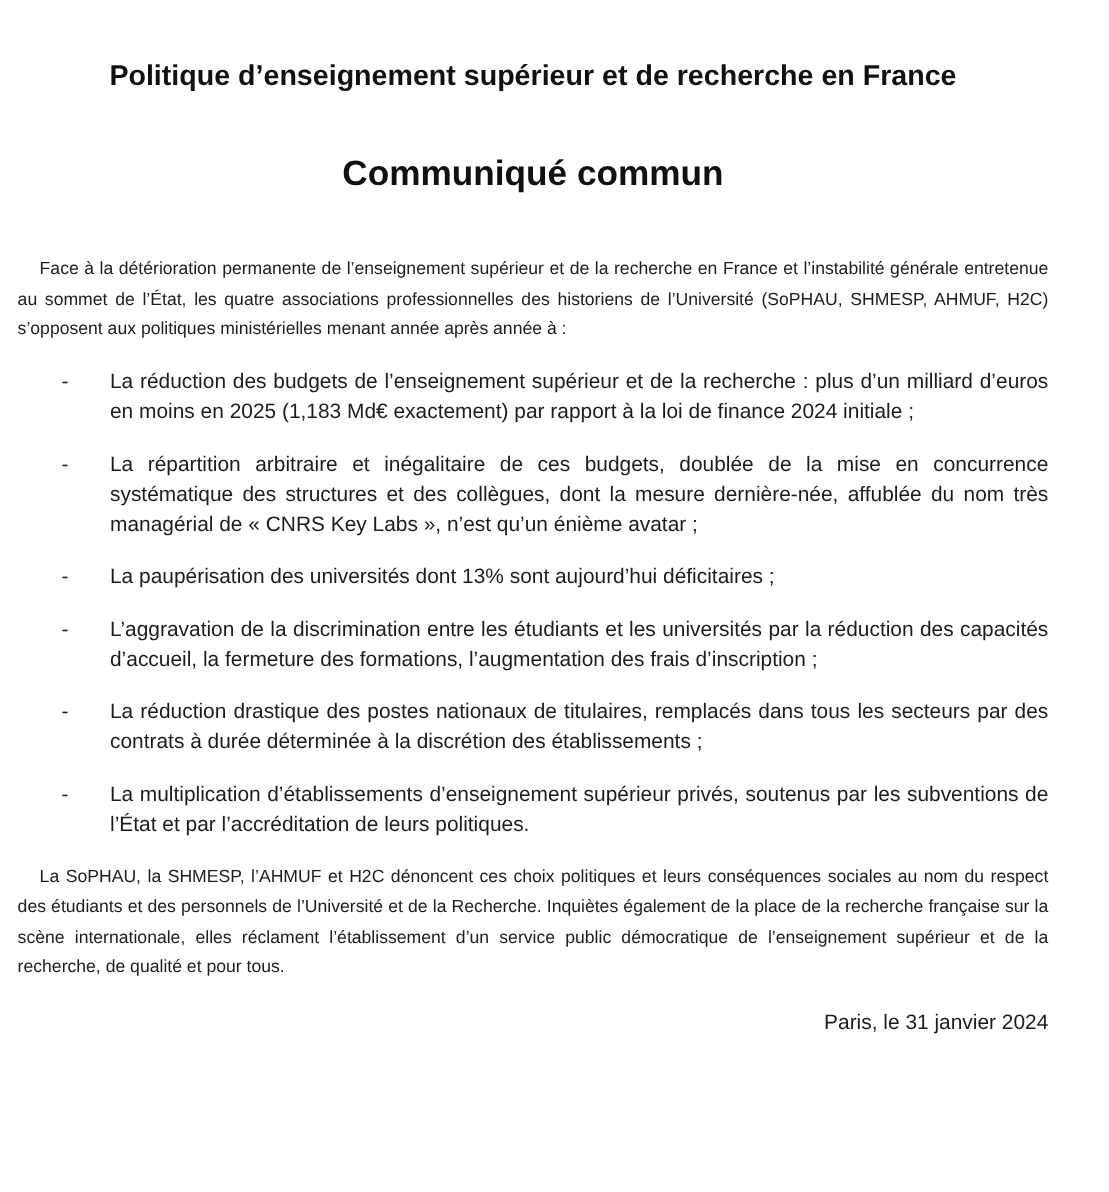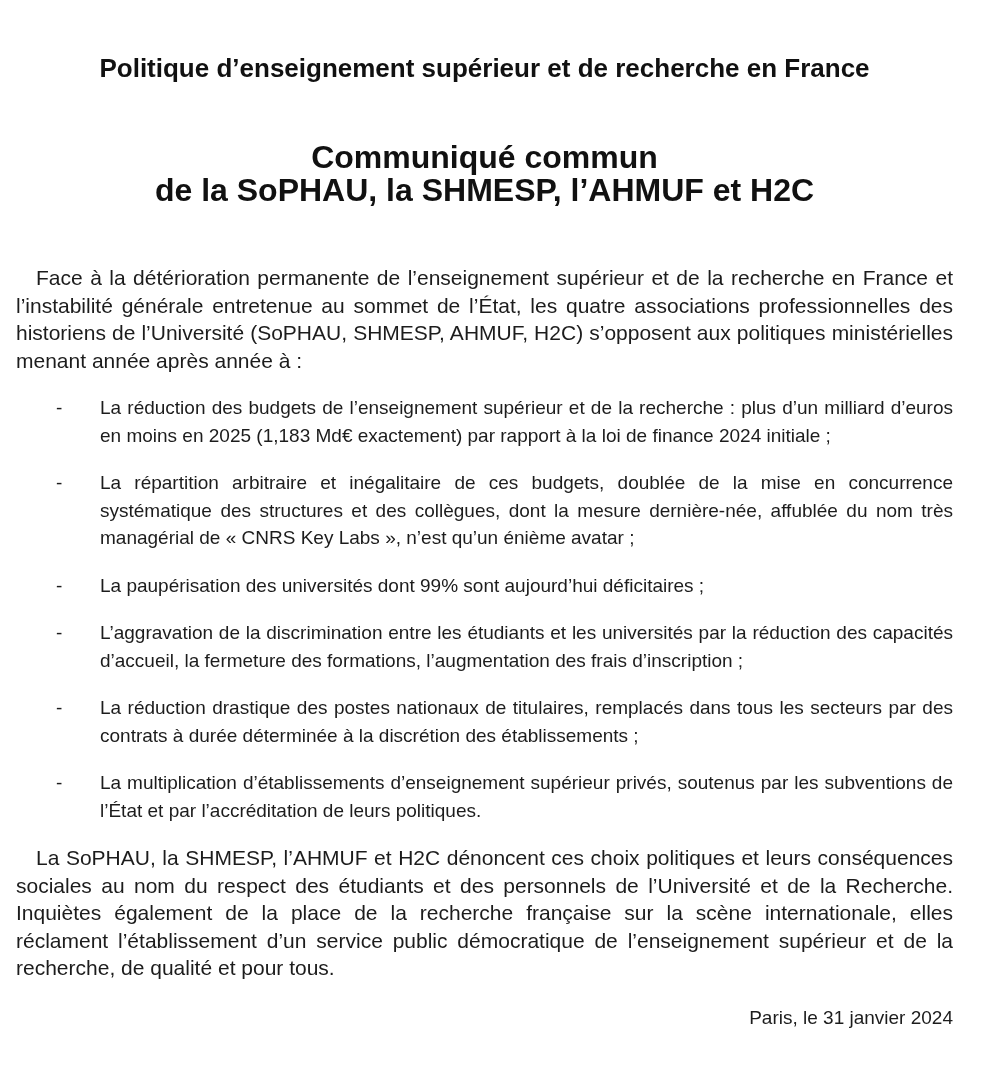--- a/index.html
+++ b/index.html
@@ -30,21 +30,21 @@
   .doc-subtitle {
     margin: 56px 0 0 0;
     font-size: 32px;
     line-height: 33px;
     font-weight: bold;
     text-align: center;
     color: #111111;
   }
   .para {
     margin: 0;
-    font-size: 21px;
+    font-size: 16px;
     line-height: 27.5px;
     text-align: justify;
     text-indent: 20px;
   }
   .intro-para { margin-top: 57px; }
   .closing-para { margin-top: 20px; }
   .bullet-list {
     margin: 0;
     padding: 0;
     list-style: none;
@@ -73,37 +73,36 @@
 </style>
 </head>
 <body>
 
 <div class="page">
 
   <h1 class="doc-title">Politique d’enseignement supérieur et de recherche en France</h1>
 
   <h2 class="doc-subtitle">
     <div>Communiqué commun</div>
-    <div>de la SoPHAU, la SHMESP, l’AHMUF et H2C</div>
   </h2>
 
   <p class="para intro-para">Face à la détérioration permanente de l’enseignement supérieur et de la recherche en France et l’instabilité générale entretenue au sommet de l’État, les quatre associations professionnelles des historiens de l’Université (SoPHAU, SHMESP, AHMUF, H2C) s’opposent aux politiques ministérielles menant année après année à :</p>
 
   <ul class="bullet-list">
     <li class="bullet-item">
       <span class="bullet-marker">-</span>
       <span class="bullet-text">La réduction des budgets de l’enseignement supérieur et de la recherche : plus d’un milliard d’euros en moins en 2025 (1,183 Md€ exactement) par rapport à la loi de finance 2024 initiale ;</span>
     </li>
     <li class="bullet-item">
       <span class="bullet-marker">-</span>
       <span class="bullet-text">La répartition arbitraire et inégalitaire de ces budgets, doublée de la mise en concurrence systématique des structures et des collègues, dont la mesure dernière-née, affublée du nom très managérial de « CNRS Key Labs », n’est qu’un énième avatar ;</span>
     </li>
     <li class="bullet-item">
       <span class="bullet-marker">-</span>
-      <span class="bullet-text">La paupérisation des universités dont 99% sont aujourd’hui déficitaires ;</span>
+      <span class="bullet-text">La paupérisation des universités dont 13% sont aujourd’hui déficitaires ;</span>
     </li>
     <li class="bullet-item">
       <span class="bullet-marker">-</span>
       <span class="bullet-text">L’aggravation de la discrimination entre les étudiants et les universités par la réduction des capacités d’accueil, la fermeture des formations, l’augmentation des frais d’inscription ;</span>
     </li>
     <li class="bullet-item">
       <span class="bullet-marker">-</span>
       <span class="bullet-text">La réduction drastique des postes nationaux de titulaires, remplacés dans tous les secteurs par des contrats à durée déterminée à la discrétion des établissements ;</span>
     </li>
     <li class="bullet-item">

